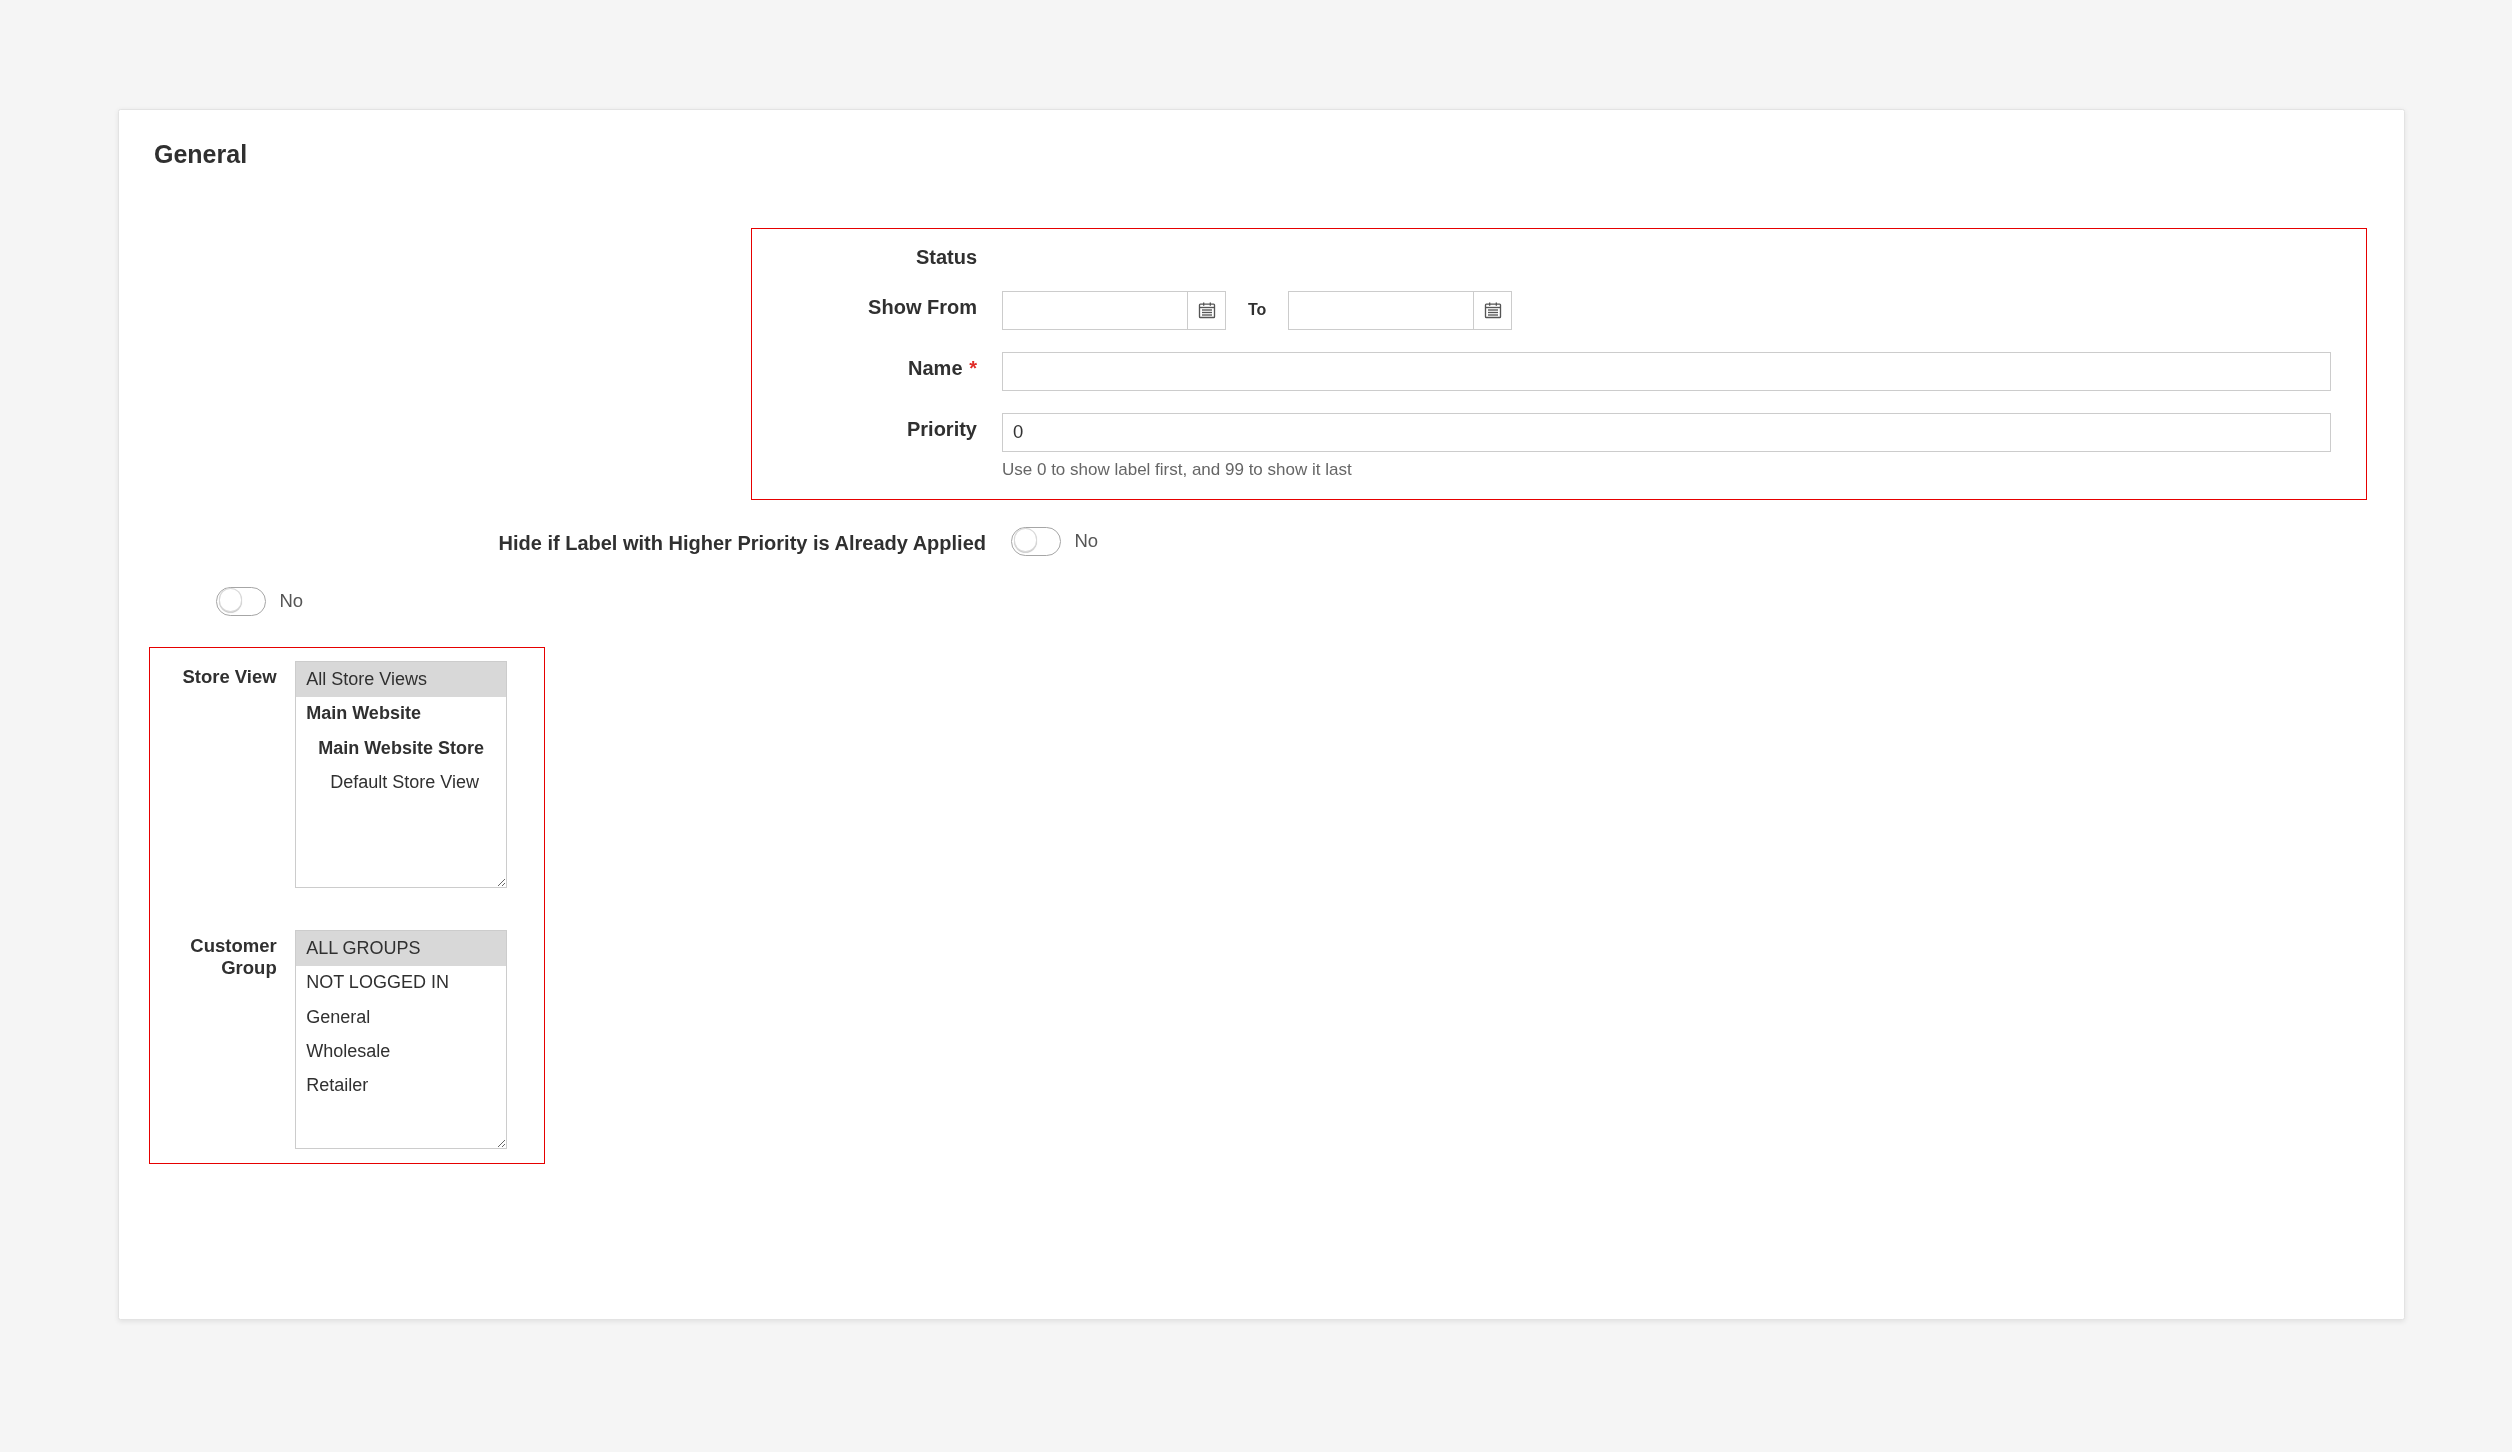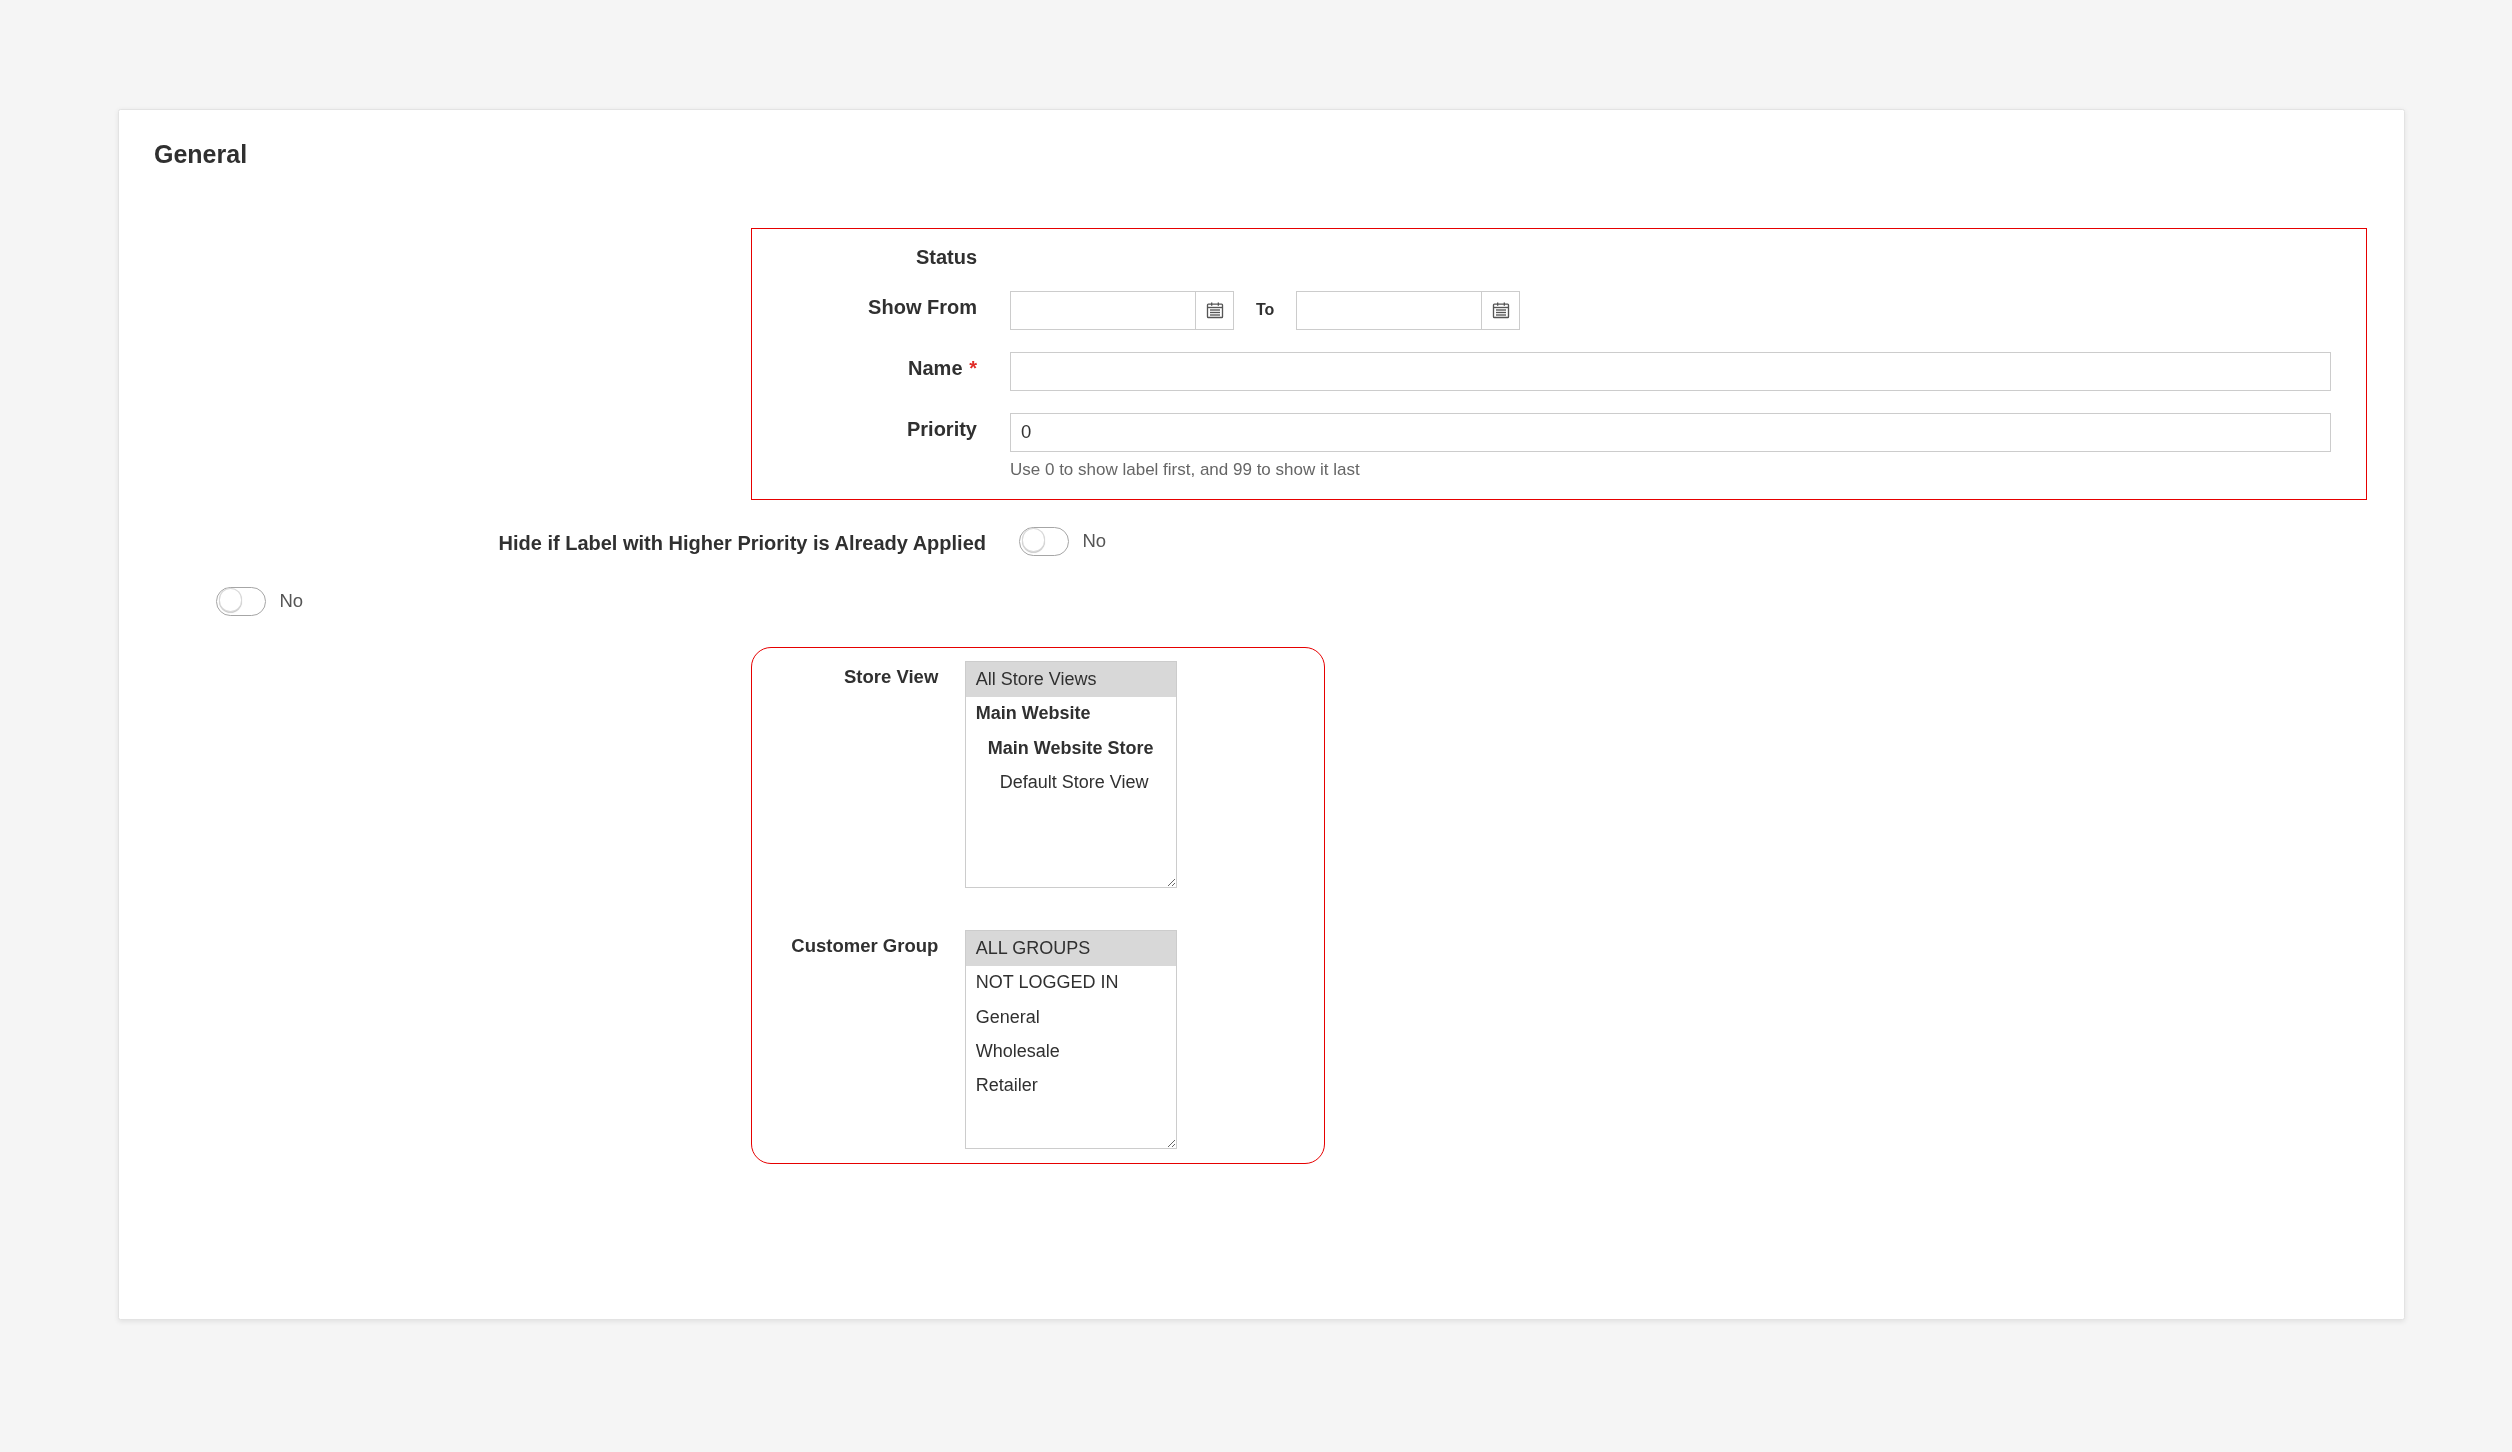--- a/index.html
+++ b/index.html
@@ -39,21 +39,20 @@
     color:#303030;
     margin:0 0 59px 5px;
   }
 
   
   .form-row{
     display:flex;
     align-items:flex-start;
     margin-bottom:29px;
     padding-left:67px;
-    gap:8px;
   }
   .label-cell{
     width:639px;            
     padding-right:25px;
     padding-top:5px;
     text-align:right;
     font-weight:600;
     color:#303030;
     font-size:20px;
   }
@@ -163,24 +162,22 @@
   .hl{
     border:1.7px solid var(--red-highlight);
     padding:11.8px 10px 11.8px 0;
     margin-bottom:27px;
   }
   .hl .form-row{margin-bottom:22px;}
   .hl .form-row:last-child{margin-bottom:6.7px;}
 
   
   .hl-narrow{
-    width:574px;          
-    margin-left:602px;    
+    width:396px;          
     padding:13.5px 11.8px;
-    border-radius:20px;
   }
   .hl-narrow .form-row{
     padding-left:0;
     margin-bottom:42px;
   }
   .hl-narrow .form-row:last-child{margin-bottom:0;}
   .hl-narrow .label-cell{
     width:193px;
     padding-right:18.5px;
     font-size:18.5px;

